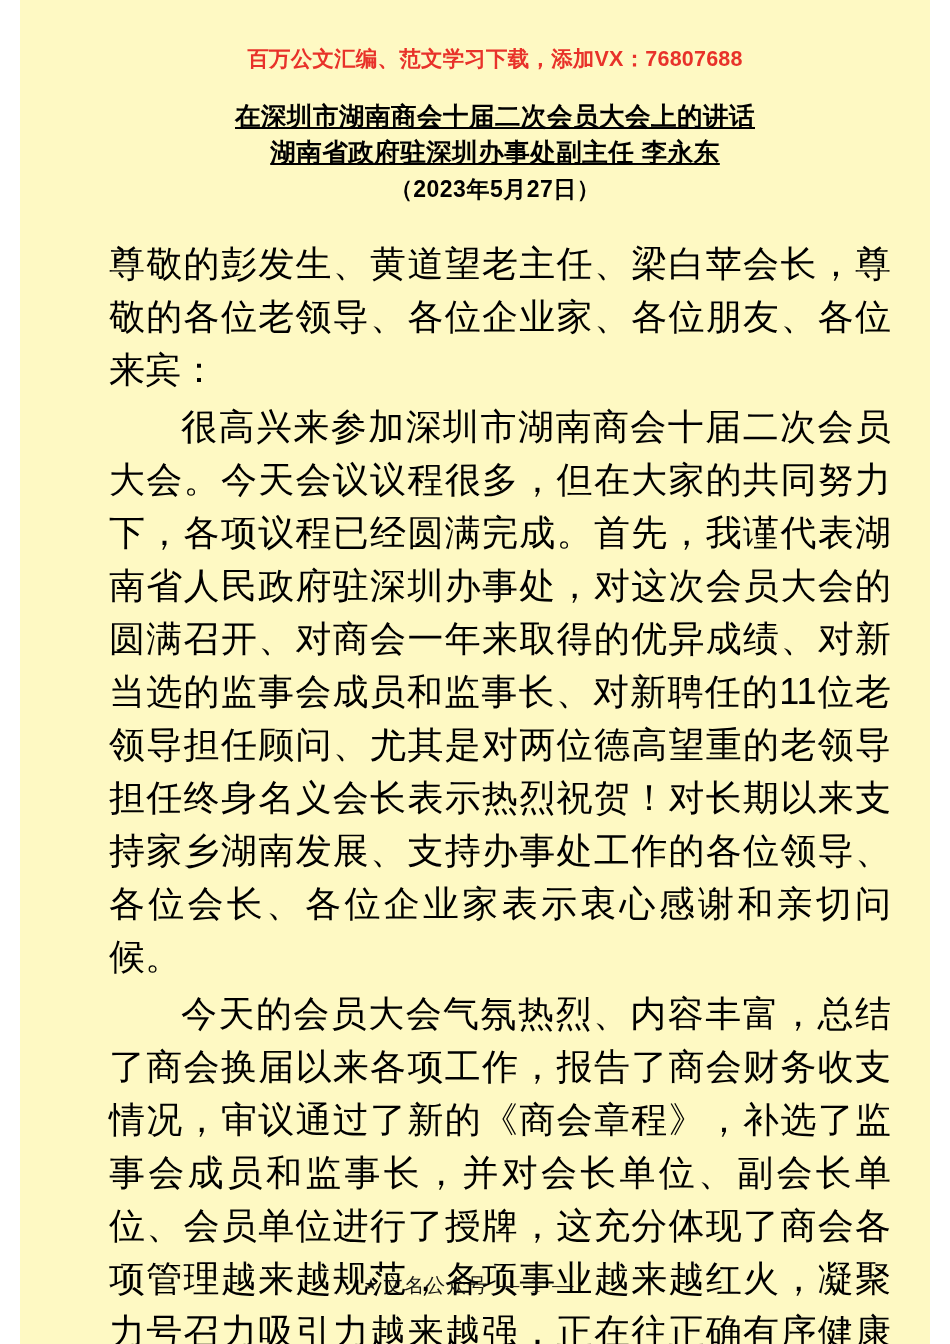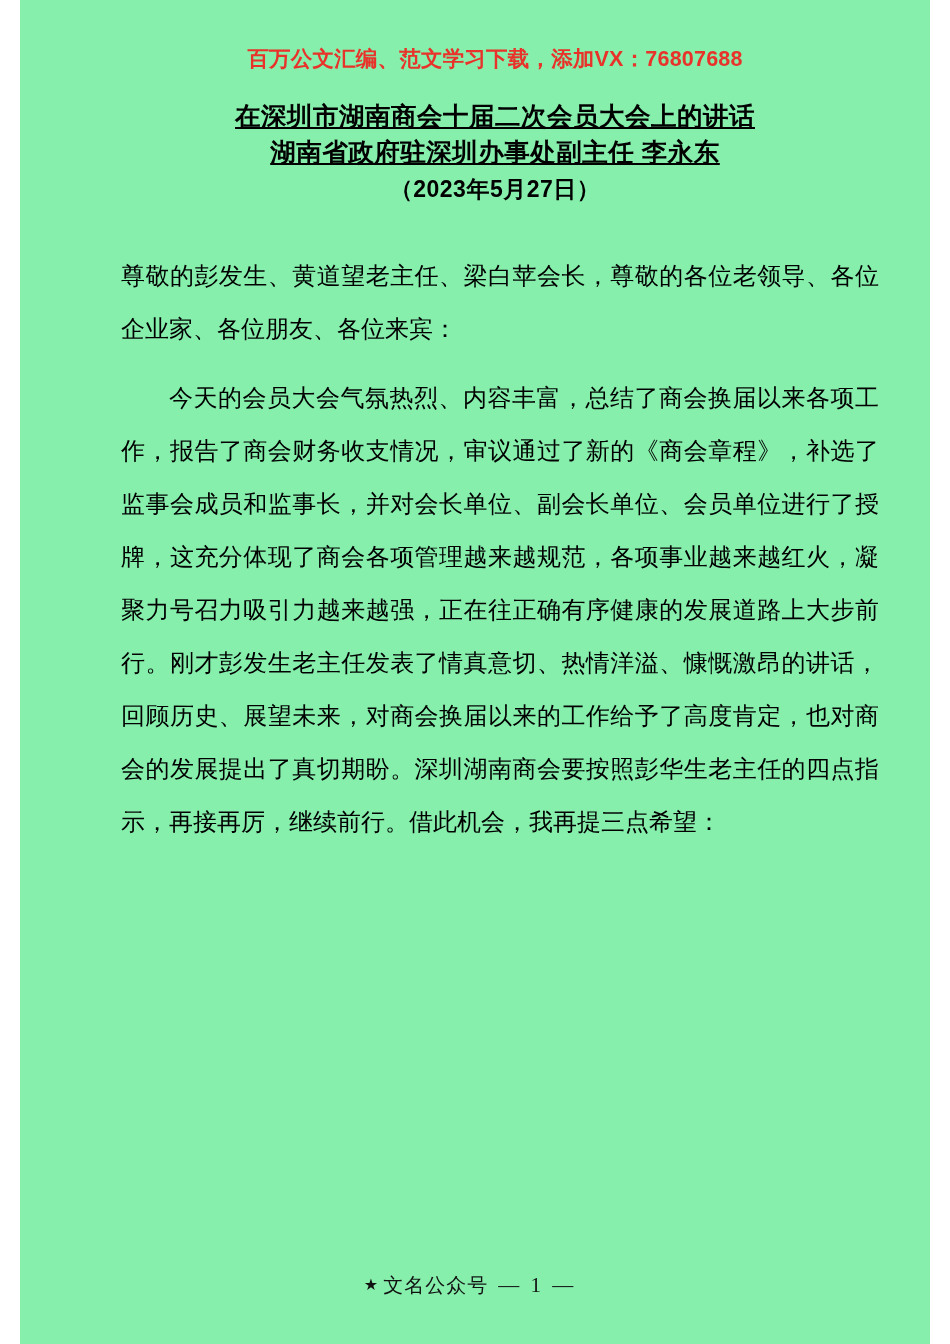--- a/index.html
+++ b/index.html
@@ -10,21 +10,21 @@
   }
   body {
     font-family: "Liberation Sans", "DejaVu Sans", sans-serif;
     color: #000000;
   }
   .page {
     position: relative;
     width: 910px;
     height: 1344px;
     margin: 0 auto;
-    background: #86efac;
+    background: #fef9c3;
     overflow: hidden;
     box-sizing: border-box;
   }
 
   
   .promo-banner {
     position: absolute;
     top: 44px;
     left: 0;
     width: 950px;
@@ -63,26 +63,26 @@
   }
 
   
   .body-area {
     position: absolute;
     top: 233px;
     left: 85px;
     width: 790px;
   }
   .para {
-    font-size: 24px;
+    font-size: 36px;
     line-height: 53px;
     text-align: justify;
     text-align-last: left;
     text-justify: inter-ideograph;
-    margin: 16px;
+    margin: 4px;
     letter-spacing: 0px;
     word-break: break-all;
   }
   .para.indent {
     text-indent: 2em;
   }
 
   
   .footer {
     position: absolute;
@@ -123,20 +123,21 @@
     <div class="doc-title-line">在深圳市湖南商会十届二次会员大会上的讲话</div>
     <div class="doc-title-line">湖南省政府驻深圳办事处副主任  李永东</div>
     <div class="doc-date-line">（2023年5月27日）</div>
   </div>
 
   <div class="body-area">
 
     <p class="para">尊敬的彭发生、黄道望老主任、梁白苹会长，尊敬的各位老领导、各位企业家、各位朋友、各位来宾：</p>
 
 
+    <p class="para indent">很高兴来参加深圳市湖南商会十届二次会员大会。今天会议议程很多，但在大家的共同努力下，各项议程已经圆满完成。首先，我谨代表湖南省人民政府驻深圳办事处，对这次会员大会的圆满召开、对商会一年来取得的优异成绩、对新当选的监事会成员和监事长、对新聘任的11位老领导担任顾问、尤其是对两位德高望重的老领导担任终身名义会长表示热烈祝贺！对长期以来支持家乡湖南发展、支持办事处工作的各位领导、各位会长、各位企业家表示衷心感谢和亲切问候。</p>
 
     <p class="para indent">今天的会员大会气氛热烈、内容丰富，总结了商会换届以来各项工作，报告了商会财务收支情况，审议通过了新的《商会章程》，补选了监事会成员和监事长，并对会长单位、副会长单位、会员单位进行了授牌，这充分体现了商会各项管理越来越规范，各项事业越来越红火，凝聚力号召力吸引力越来越强，正在往正确有序健康的发展道路上大步前行。刚才彭发生老主任发表了情真意切、热情洋溢、慷慨激昂的讲话，回顾历史、展望未来，对商会换届以来的工作给予了高度肯定，也对商会的发展提出了真切期盼。深圳湖南商会要按照彭华生老主任的四点指示，再接再厉，继续前行。借此机会，我再提三点希望：</p>
 
   </div>
 
   <div class="footer">
     <span class="footer-inner">
       <span class="footer-star">★</span><span class="footer-mark">文名公众号</span><span class="footer-page">— 1 —</span>
     </span>
   </div>

